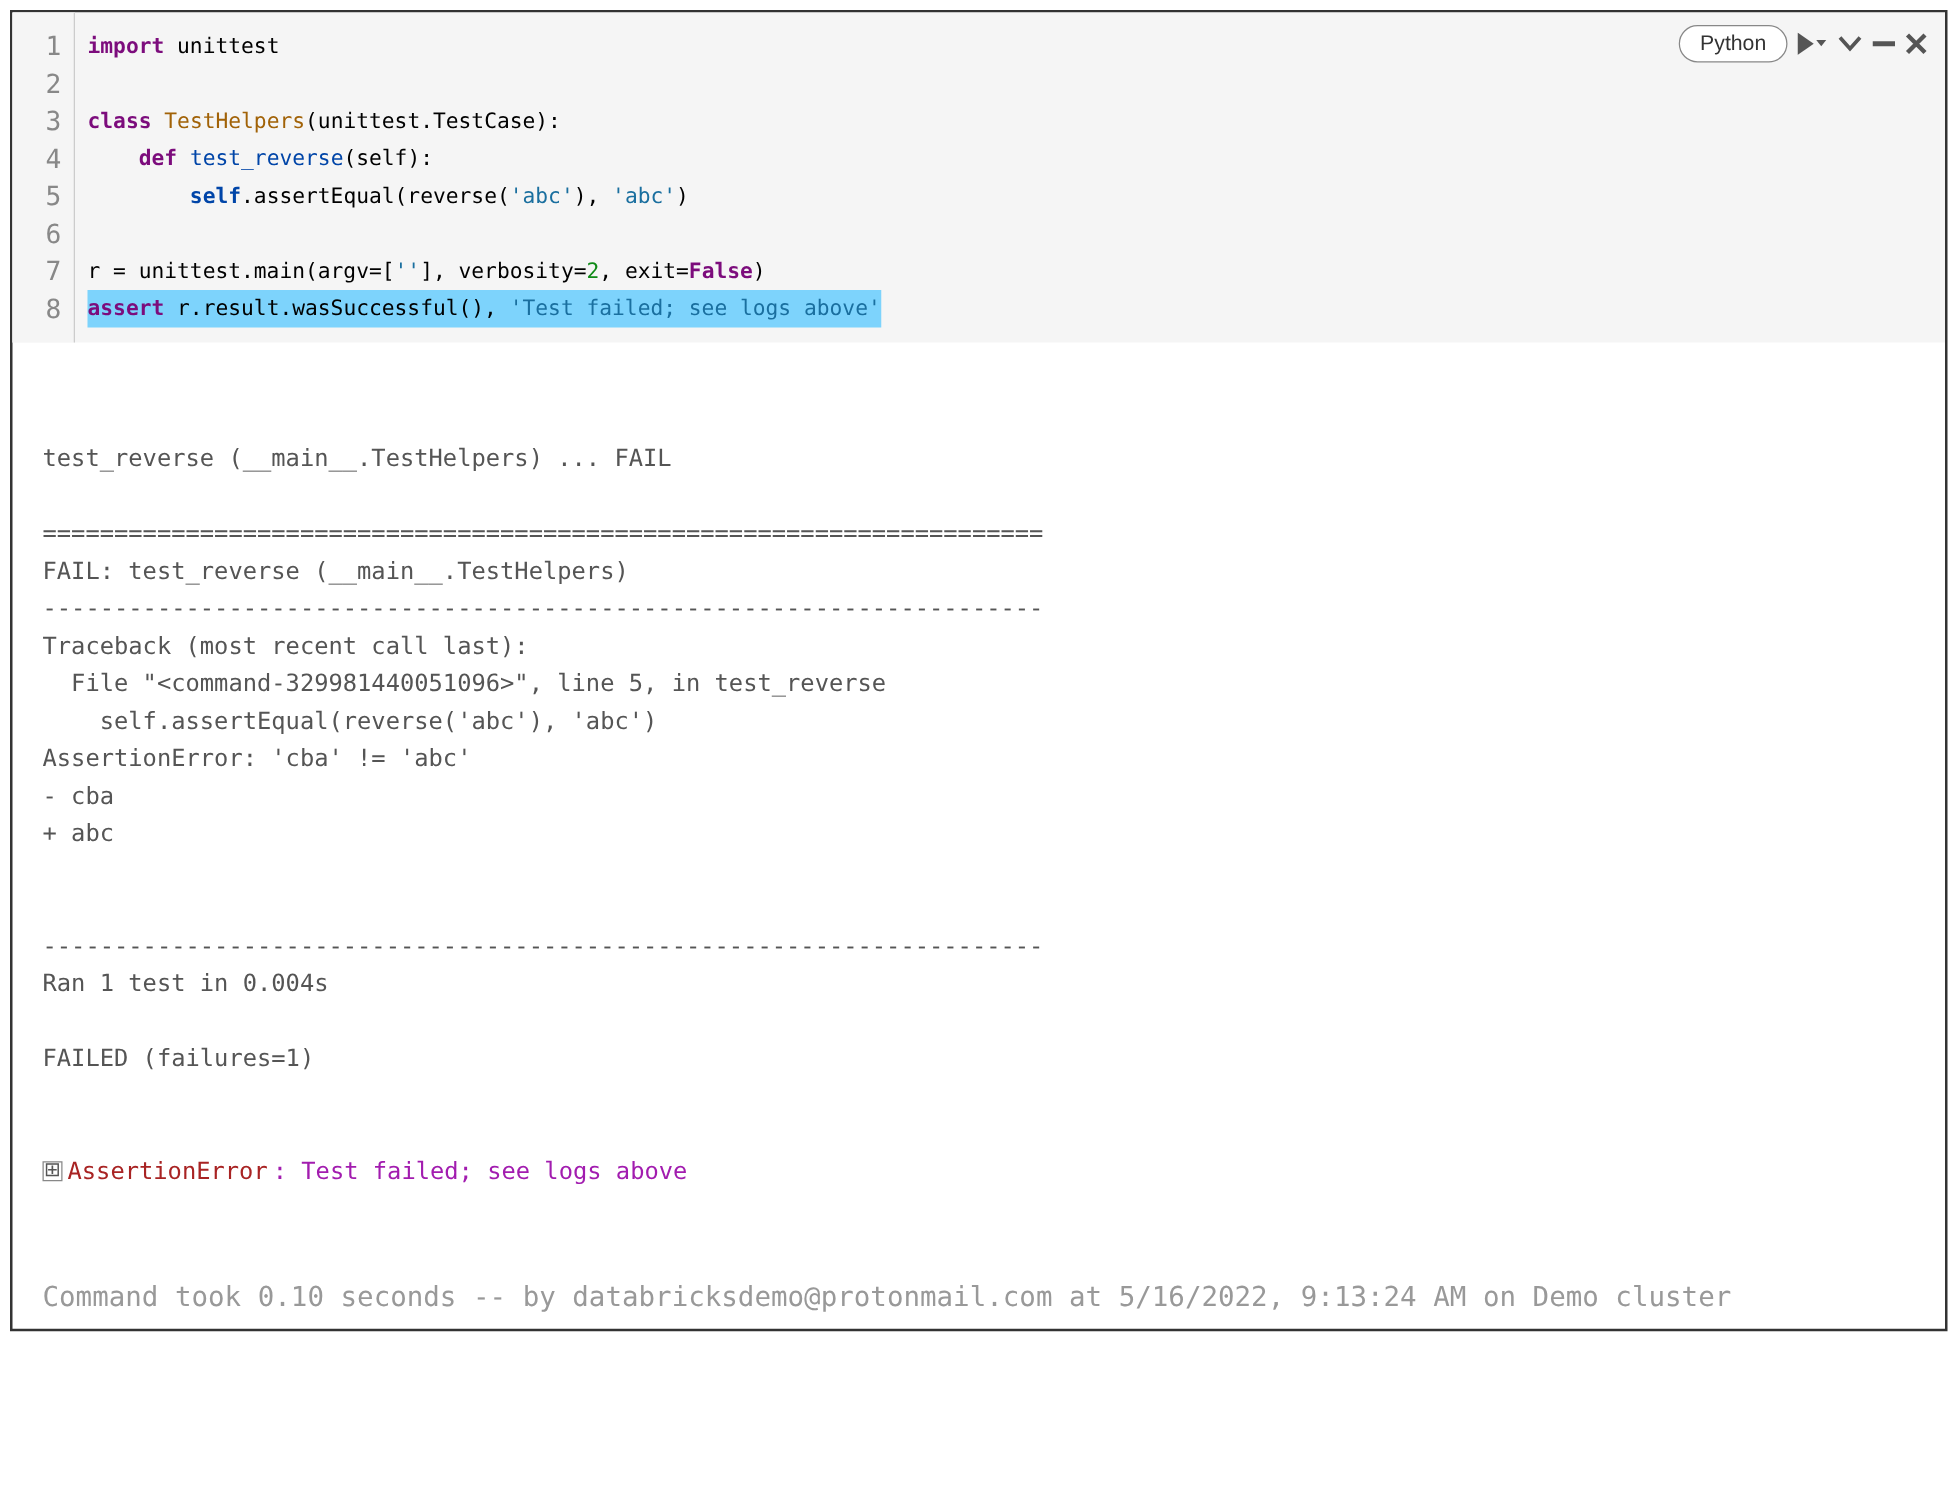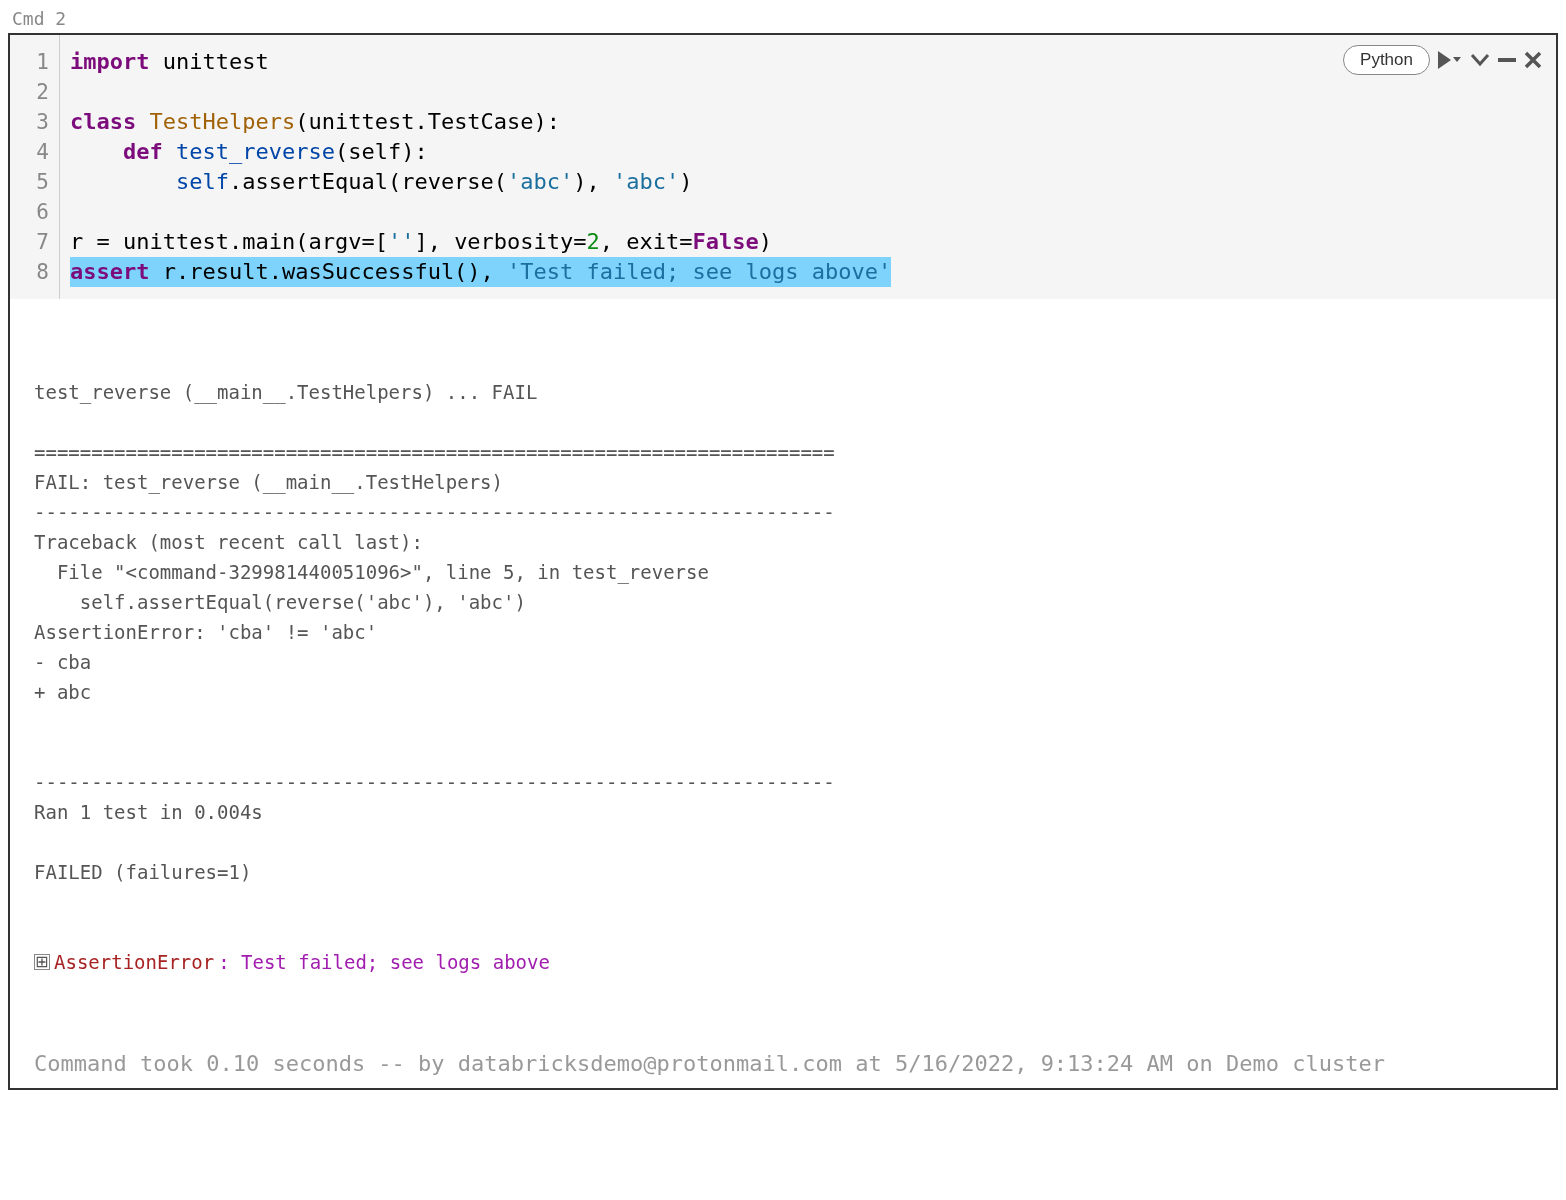--- a/index.html
+++ b/index.html
@@ -70,33 +70,33 @@
     }
     .line-number {
       color: #888;
       font-size: 21px;
       line-height: 30px;
       padding: 0 10px 0 16px;
       font-family: Menlo, Monaco, Consolas, monospace;
     }
     .code-content {
       padding: 12px 10px;
-      font-size: 22px;
+      font-size: 17px;
       line-height: 30px;
       font-family: Menlo, Monaco, Consolas, monospace;
       white-space: pre;
       flex: 1;
     }
     .code-line {
       height: 30px;
     }
     .kw { color: #7c0c7c; font-weight: bold; }
     .clsname { color: #a16207; }
     .fn { color: #0045a8; }
-    .self { color: #0045a8; }
+    .self { color: #0045a8; font-weight: bold; }
     .str { color: #1a6f9f; }
     .num { color: #0e8a16; }
     .bool { color: #7c0c7c; font-weight: bold; }
     .highlight-line {
       background: #7dd3fc;
       display: inline-block;
     }
     .output-area {
       padding: 18px 24px 6px 24px;
       font-size: 19px;
@@ -132,21 +132,20 @@
       padding: 8px 24px 12px 24px;
       font-size: 22px;
       color: #999;
       font-family: Menlo, Monaco, Consolas, monospace;
     }
   </style>
 </head>
 <body>
 
 <div class="cell-container">
-  <div class="cmd-label">Cmd 2</div>
   <div class="cell">
     <div class="code-area">
       <div class="toolbar">
         <div class="lang-badge">Python</div>
         <span class="toolbar-icon run-icon">
           <svg width="24" height="18" viewBox="0 0 24 18">
             <path d="M0 0 L13 9 L0 18 Z" fill="#555"></path>
             <path d="M15 6 L19 11 L23 6 Z" fill="#555"></path>
           </svg>
         </span>

